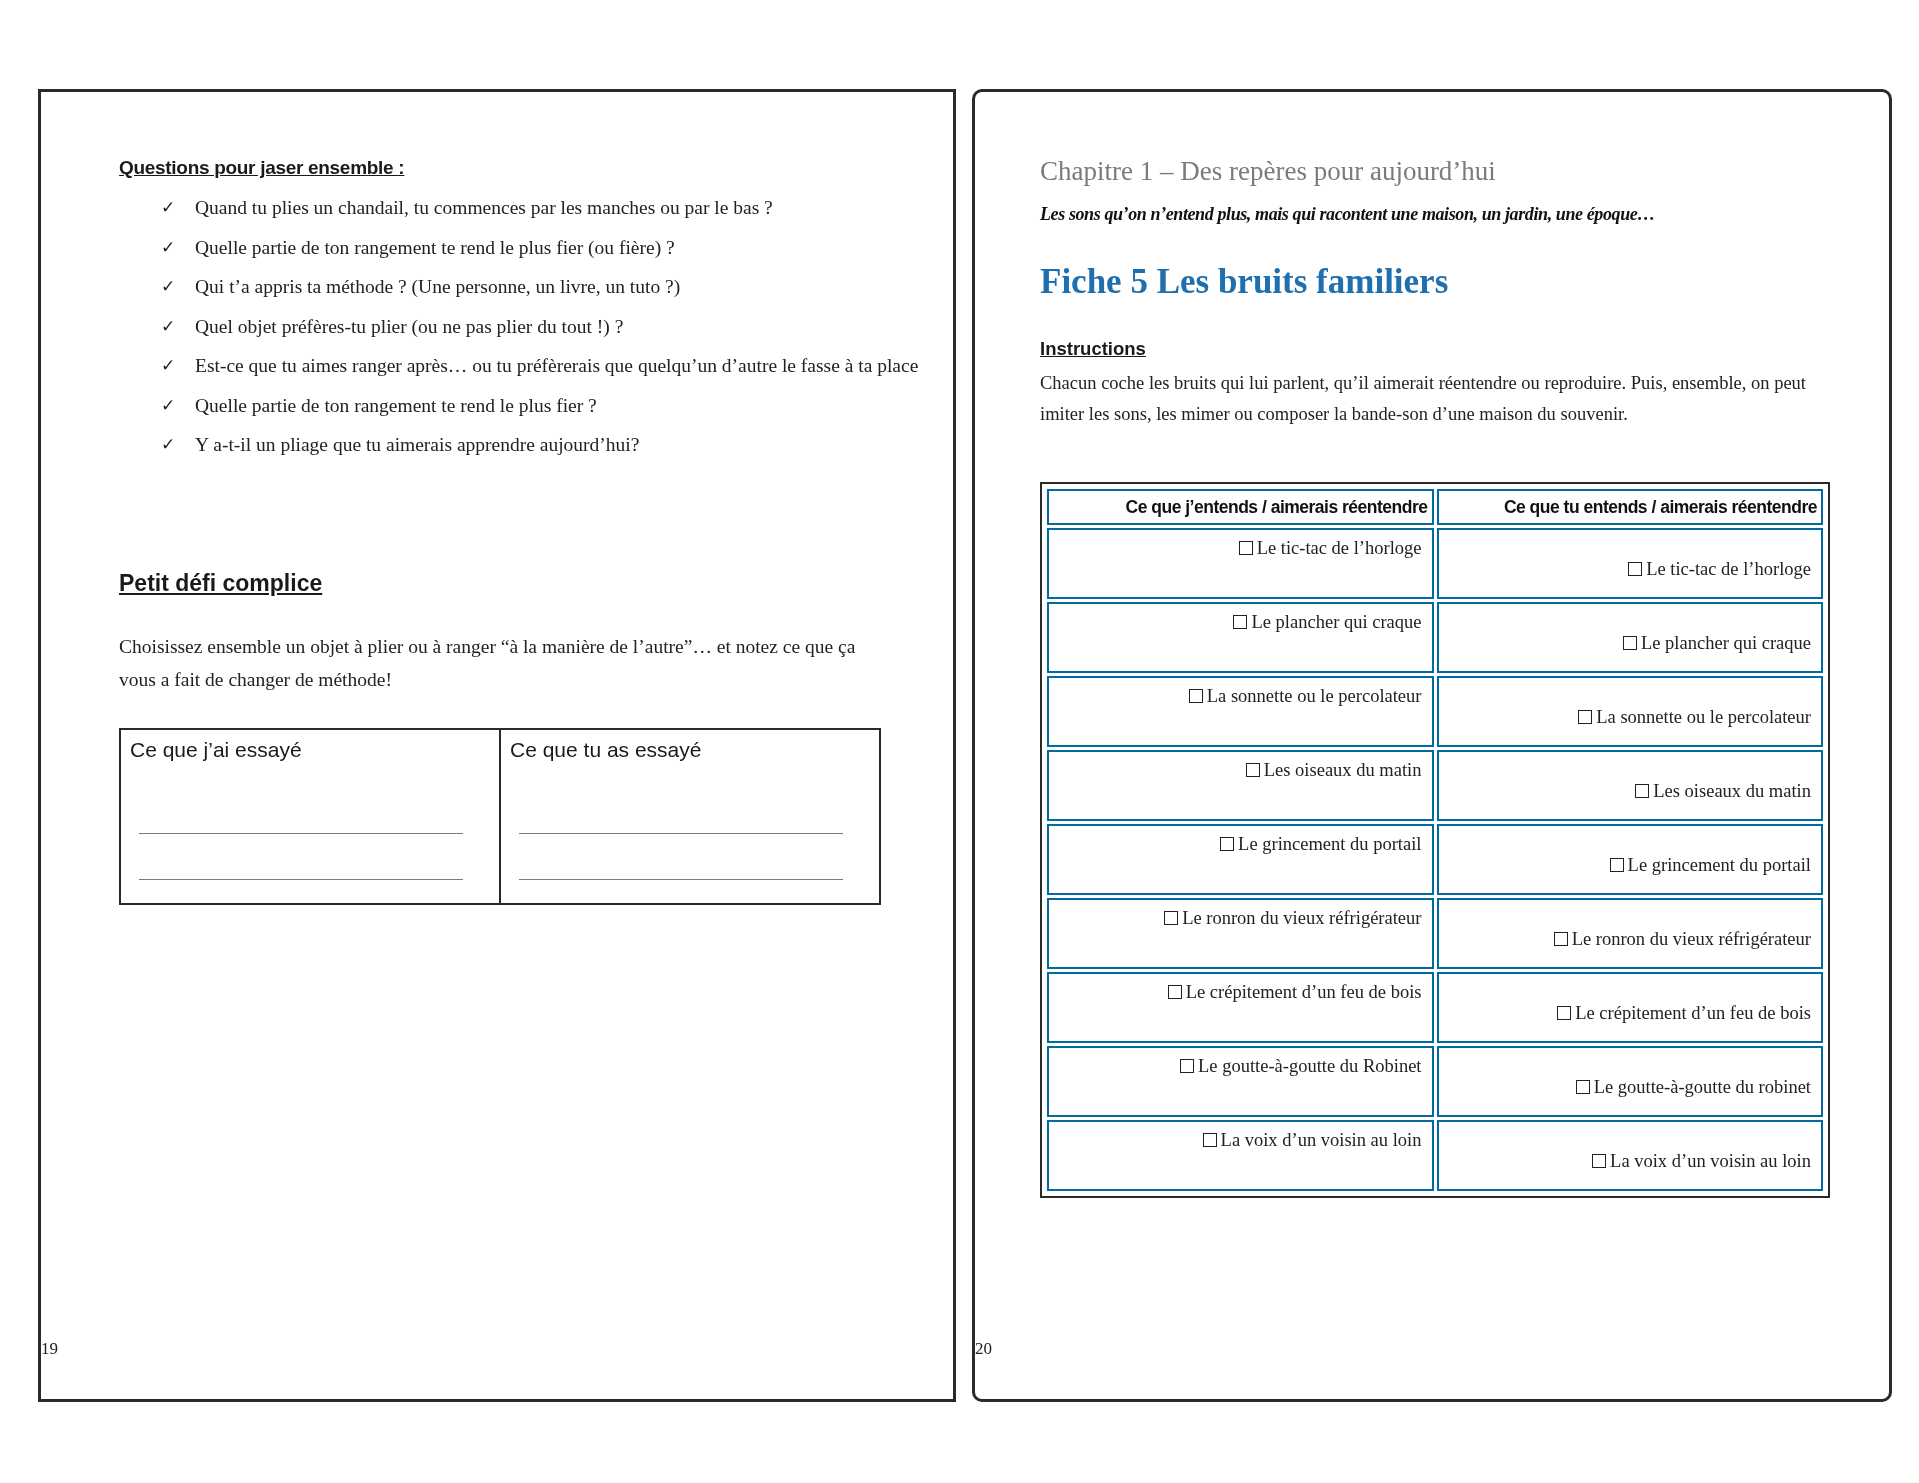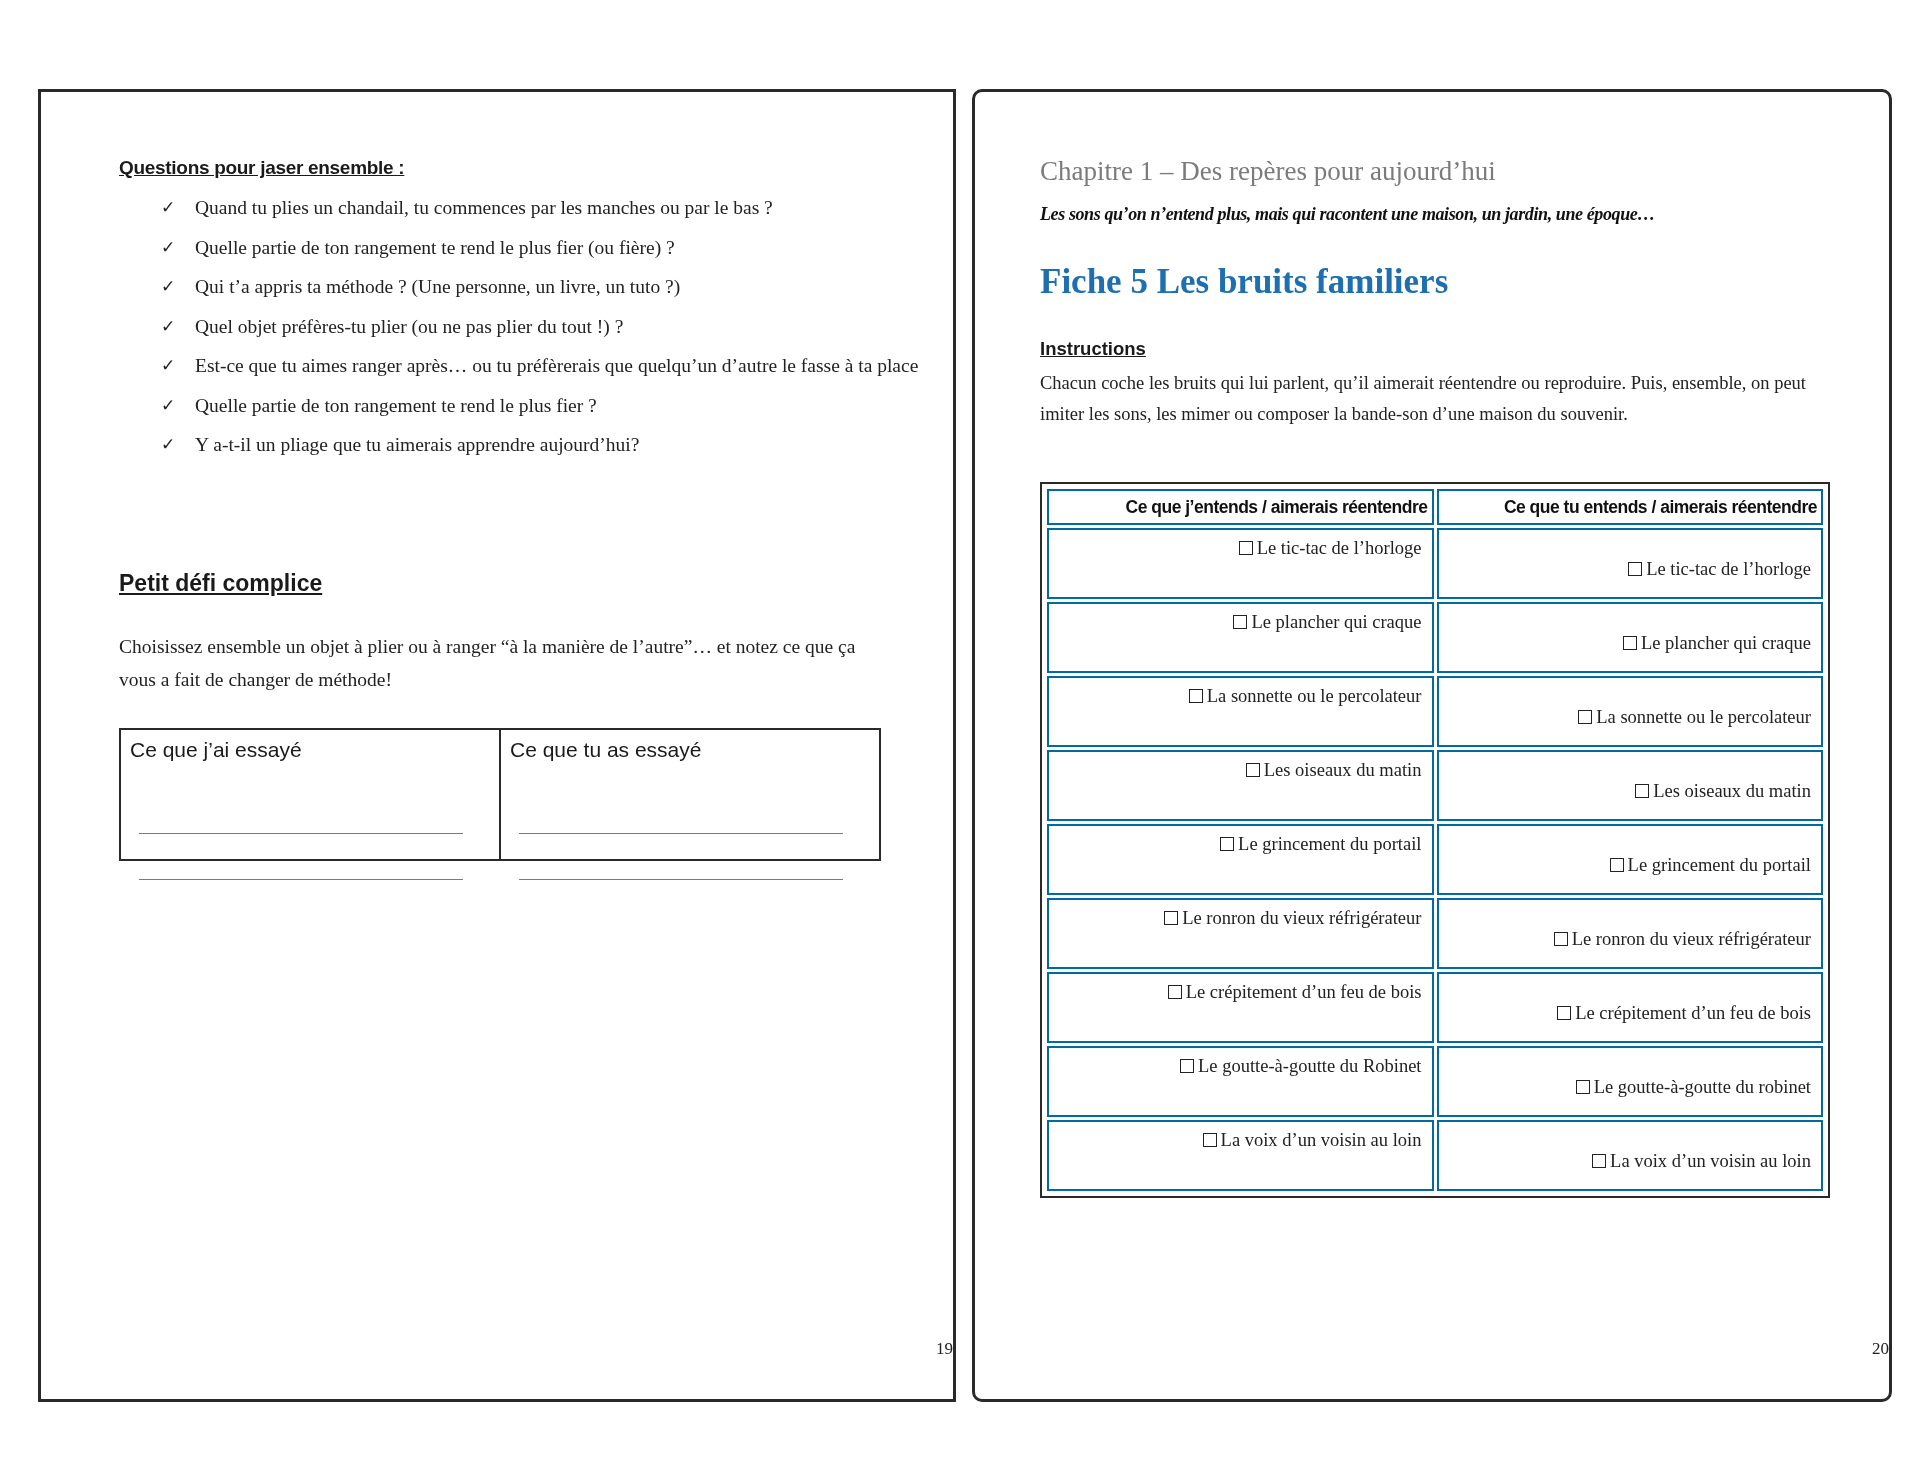--- a/index.html
+++ b/index.html
@@ -13,21 +13,21 @@
       border: 3px solid #2a2a2a;
       background: #fff;
     }
     #page-left { left: 38px; width: 918px; }
     #page-right { left: 972px; width: 920px; border-radius: 10px; }
 
     .page-number {
       position: absolute;
       bottom: 40px;
       left: 0; right: 0;
-      text-align: right;
+      text-align: left;
       font-family: "Liberation Serif", serif;
       font-size: 17px;
       color: #222;
     }
 
     
     .section-heading-small {
       position: absolute;
       left: 78px; top: 49px;
       font-family: "Liberation Sans", sans-serif;
@@ -75,21 +75,21 @@
       left: 78px; top: 538px;
       width: 740px;
       font-family: "Liberation Serif", serif;
       font-size: 19.5px;
       line-height: 33px;
       color: #222;
     }
     .try-table {
       position: absolute;
       left: 78px; top: 636px;
-      width: 762px; height: 133px;
+      width: 762px; height: 177px;
       border: 2px solid #2a2a2a;
       display: flex;
     }
     .try-col {
       flex: 1;
       position: relative;
     }
     .try-col + .try-col { border-left: 2px solid #2a2a2a; }
     .try-col-title {
       position: absolute;

